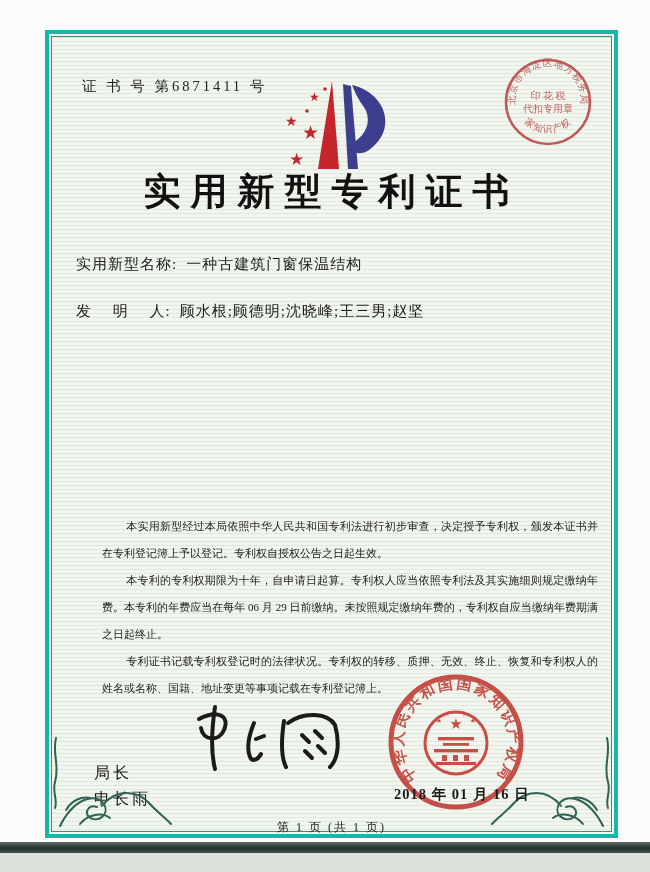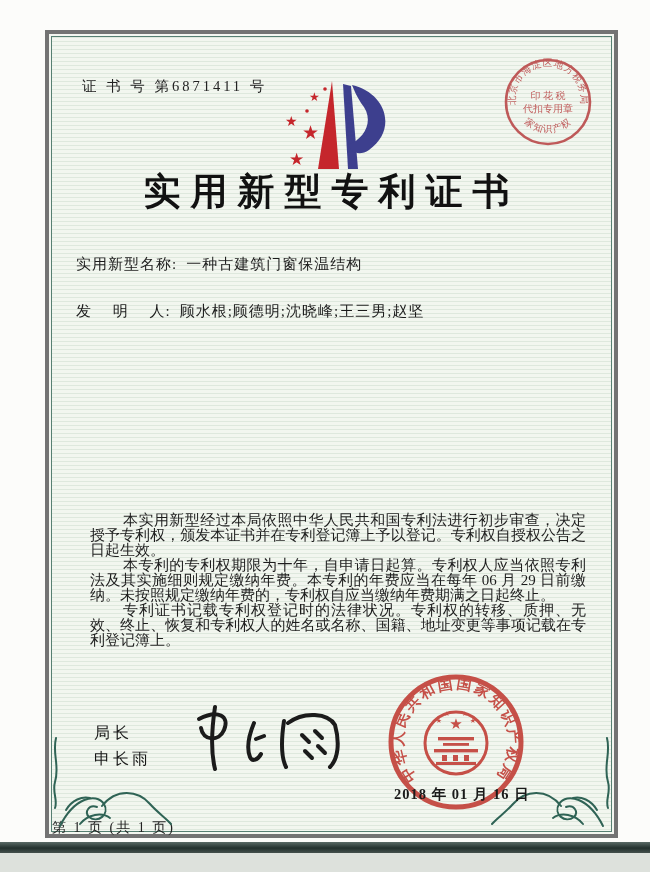--- a/index.html
+++ b/index.html
@@ -6,21 +6,21 @@
   body{
     width:650px;height:872px;position:relative;overflow:hidden;
     background:#fcfcfa;
     font-family:"Liberation Serif","DejaVu Serif",serif;
     color:#1c1c1c;
   }
   .photo{position:absolute;inset:0;}
   
   .page{
     position:absolute;left:45px;top:30px;width:573px;height:808px;
-    border:4px solid #737373;background:#f3f6f0;box-sizing:border-box;
+    border:4px solid #14b8a6;background:#f3f6f0;box-sizing:border-box;
   }
   .inner{
     position:absolute;inset:2px;border:1px solid #567f72;
     background:
       repeating-linear-gradient(180deg, rgba(170,195,175,.28) 0 1px, rgba(0,0,0,0) 1px 4px),
       #f2f6ef;
   }
   .abs{position:absolute;}
   .certno{
     left:30px;top:40px;font-size:14.5px;letter-spacing:3px;color:#222;
@@ -29,30 +29,30 @@
     left:0;top:130px;width:100%;text-align:center;
     font-size:37px;font-weight:bold;letter-spacing:10px;color:#111;
     font-family:"Liberation Serif","DejaVu Serif",serif;
   }
   .field{
     left:24px;font-size:15px;color:#1b1b1b;letter-spacing:1px;white-space:nowrap;
   }
   .field .lab{display:inline-block;}
   .field .val{margin-left:9px;}
   .bodytext{
-    left:38px;top:476px;width:496px;
-    font-size:15px;line-height:15px;text-align:justify;color:#1d1d1d;
+    left:50px;top:476px;width:496px;
+    font-size:11px;line-height:27px;text-align:justify;color:#1d1d1d;
   }
   .bodytext p{margin:0;text-indent:2.2em;}
-  .signer{left:42px;font-size:16px;letter-spacing:3px;color:#161616;font-family:Liberation Mono, monospace;}
+  .signer{left:42px;font-size:16px;letter-spacing:3px;color:#161616;font-family:Liberation Mono, monospace;margin-top:40px;}
   .sealdate{
     left:342px;top:748px;font-size:14.5px;font-weight:bold;letter-spacing:1px;color:#1a1a1a;z-index:6;
   }
   .footer{
-    left:0;top:782px;width:100%;text-align:left;font-size:14px;letter-spacing:2px;color:#222;
+    left:0;top:782px;width:100%;text-align:center;font-size:12px;letter-spacing:2px;color:#222;
   }
   .darkband{
     position:absolute;left:0;top:842px;width:650px;height:11px;
     background:linear-gradient(180deg,#5a6a66,#23312e 55%,#44504c);
   }
   .tablebg{position:absolute;left:0;top:853px;width:650px;height:19px;background:#dde1dc;}
   svg{display:block;}
 </style>
 </head>
 <body>

